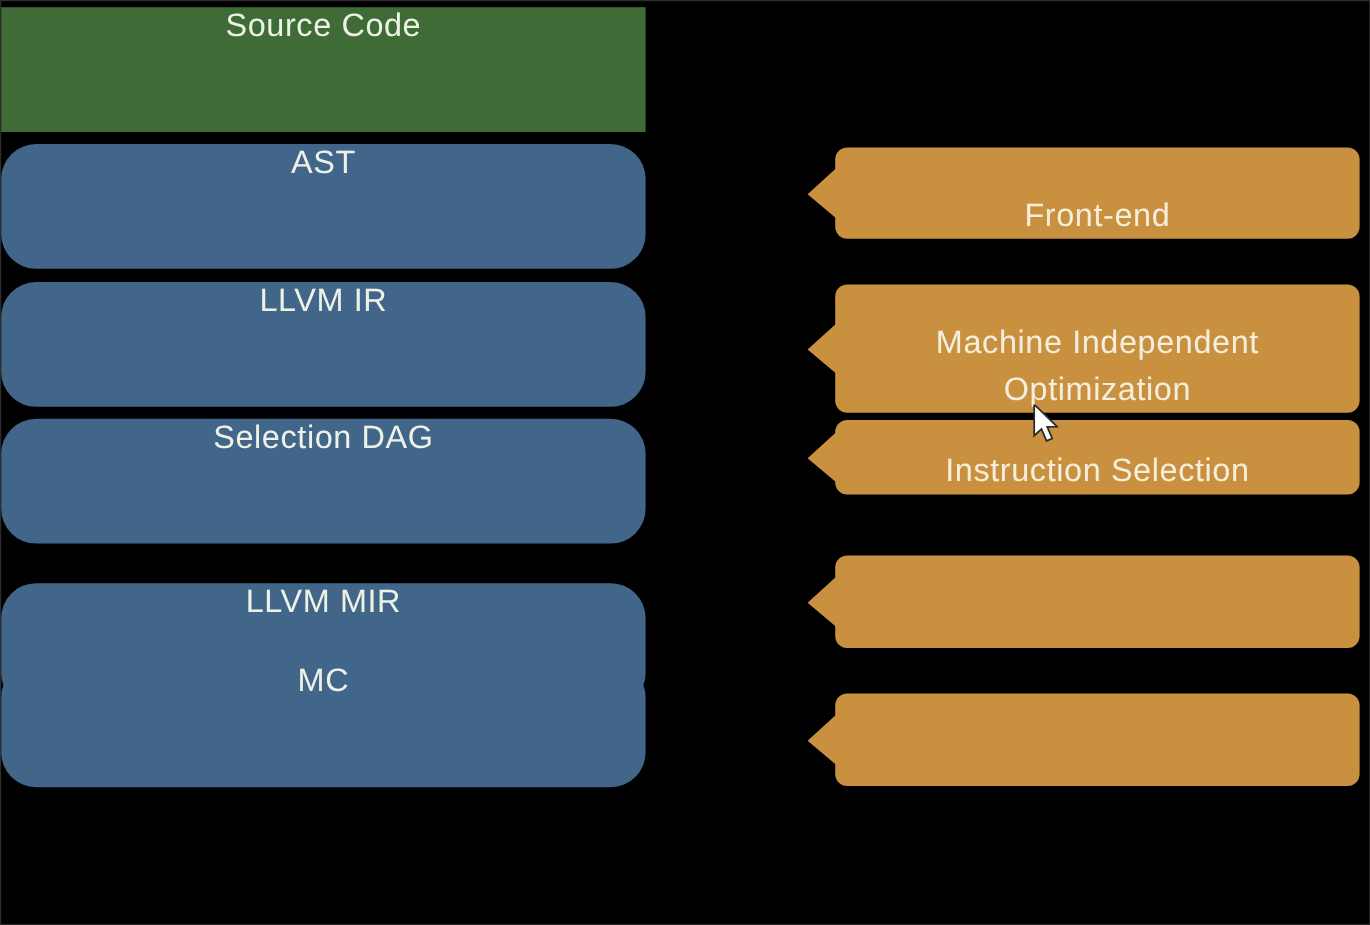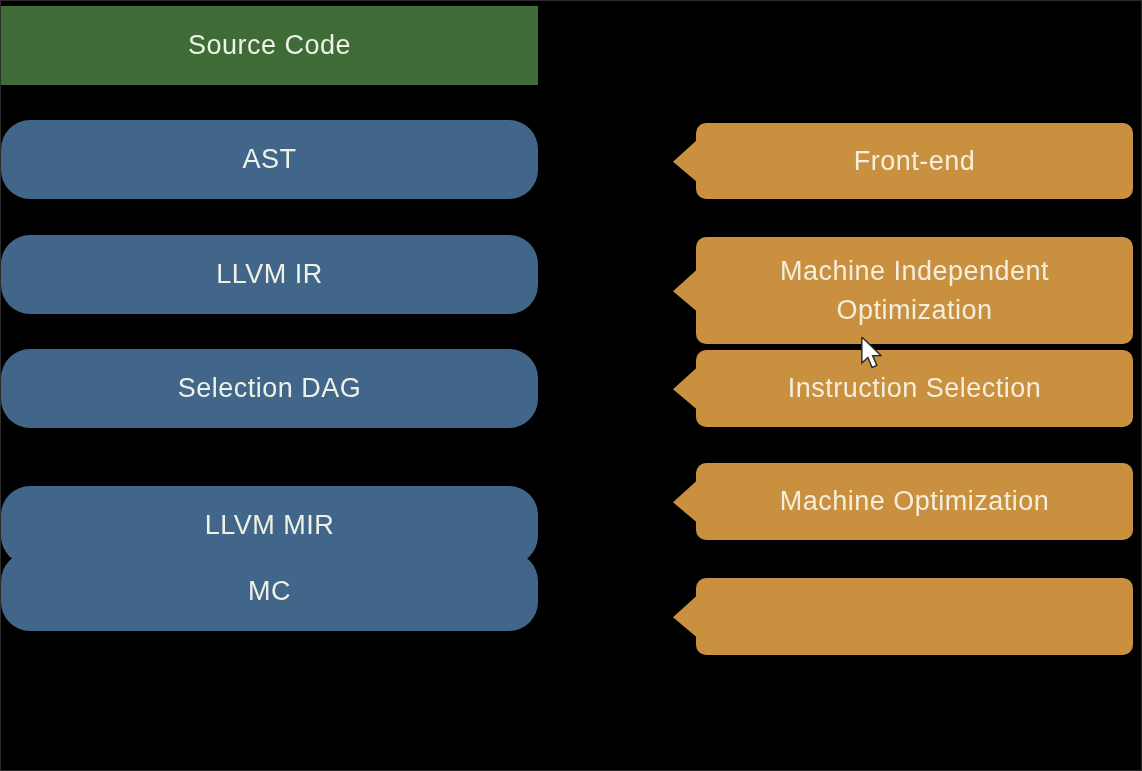--- a/index.html
+++ b/index.html
@@ -13,39 +13,38 @@
     height: 771px;
     background: var(--background, #000);
     overflow: hidden;
     font-family: "Liberation Sans", sans-serif;
     box-shadow: inset 0 0 0 1px #2c2c2c;
   }
   .stage-box {
     position: absolute;
     left: 1px;
     width: 537px;
-    height: 79px;
+    height: 104px;
     display: flex;
-    align-items: center;
     justify-content: center;
     color: var(--stage_text, #eef2e6);
     font-size: 27px;
     letter-spacing: 0.5px;
   }
   .stage-box.green { background: var(--green, #3e6b36); }
   .stage-box.blue  { background: var(--blue, #42668a); border-radius: 29px; }
 
   .callout {
     position: absolute;
     left: 696px;
     width: 437px;
     background: var(--orange, #c9913f);
     border-radius: 10px;
     display: flex;
-    align-items: center;
+    align-items: flex-end;
     justify-content: center;
     text-align: center;
     color: var(--callout_text, #f5eedc);
     font-size: 27px;
     letter-spacing: 0.5px;
     line-height: 39px;
     padding: 0 28px;
     box-sizing: border-box;
   }
   .callout .tail {
@@ -92,27 +91,26 @@
   </div>
 
   <div class="callout" style="top:123px;height:76px">
     <span class="tail"></span>
     <span>Front-end</span>
   </div>
   <div class="callout" style="top:237px;height:107px">
     <span class="tail"></span>
     <span>Machine Independent Optimization</span>
   </div>
-  <div class="callout" style="top:350px;height:77px">
+  <div class="callout" style="top:350px;height:62px">
     <span class="tail"></span>
     <span>Instruction Selection</span>
   </div>
   <div class="callout" style="top:463px;height:77px">
     <span class="tail"></span>
-    <span>Machine Optimization</span>
   </div>
   <div class="callout" style="top:578px;height:77px">
     <span class="tail"></span>
   </div>
 
   <svg class="cursor" viewBox="0 0 12 18">
     <path d="M1 0 L1 14.2 L4.3 11.2 L6.6 16.6 L9.2 15.5 L6.9 10.2 L11.4 10.1 Z" fill="#ffffff" stroke="#2a2a2a" stroke-width="0.8"></path>
   </svg>
 
 </div>

